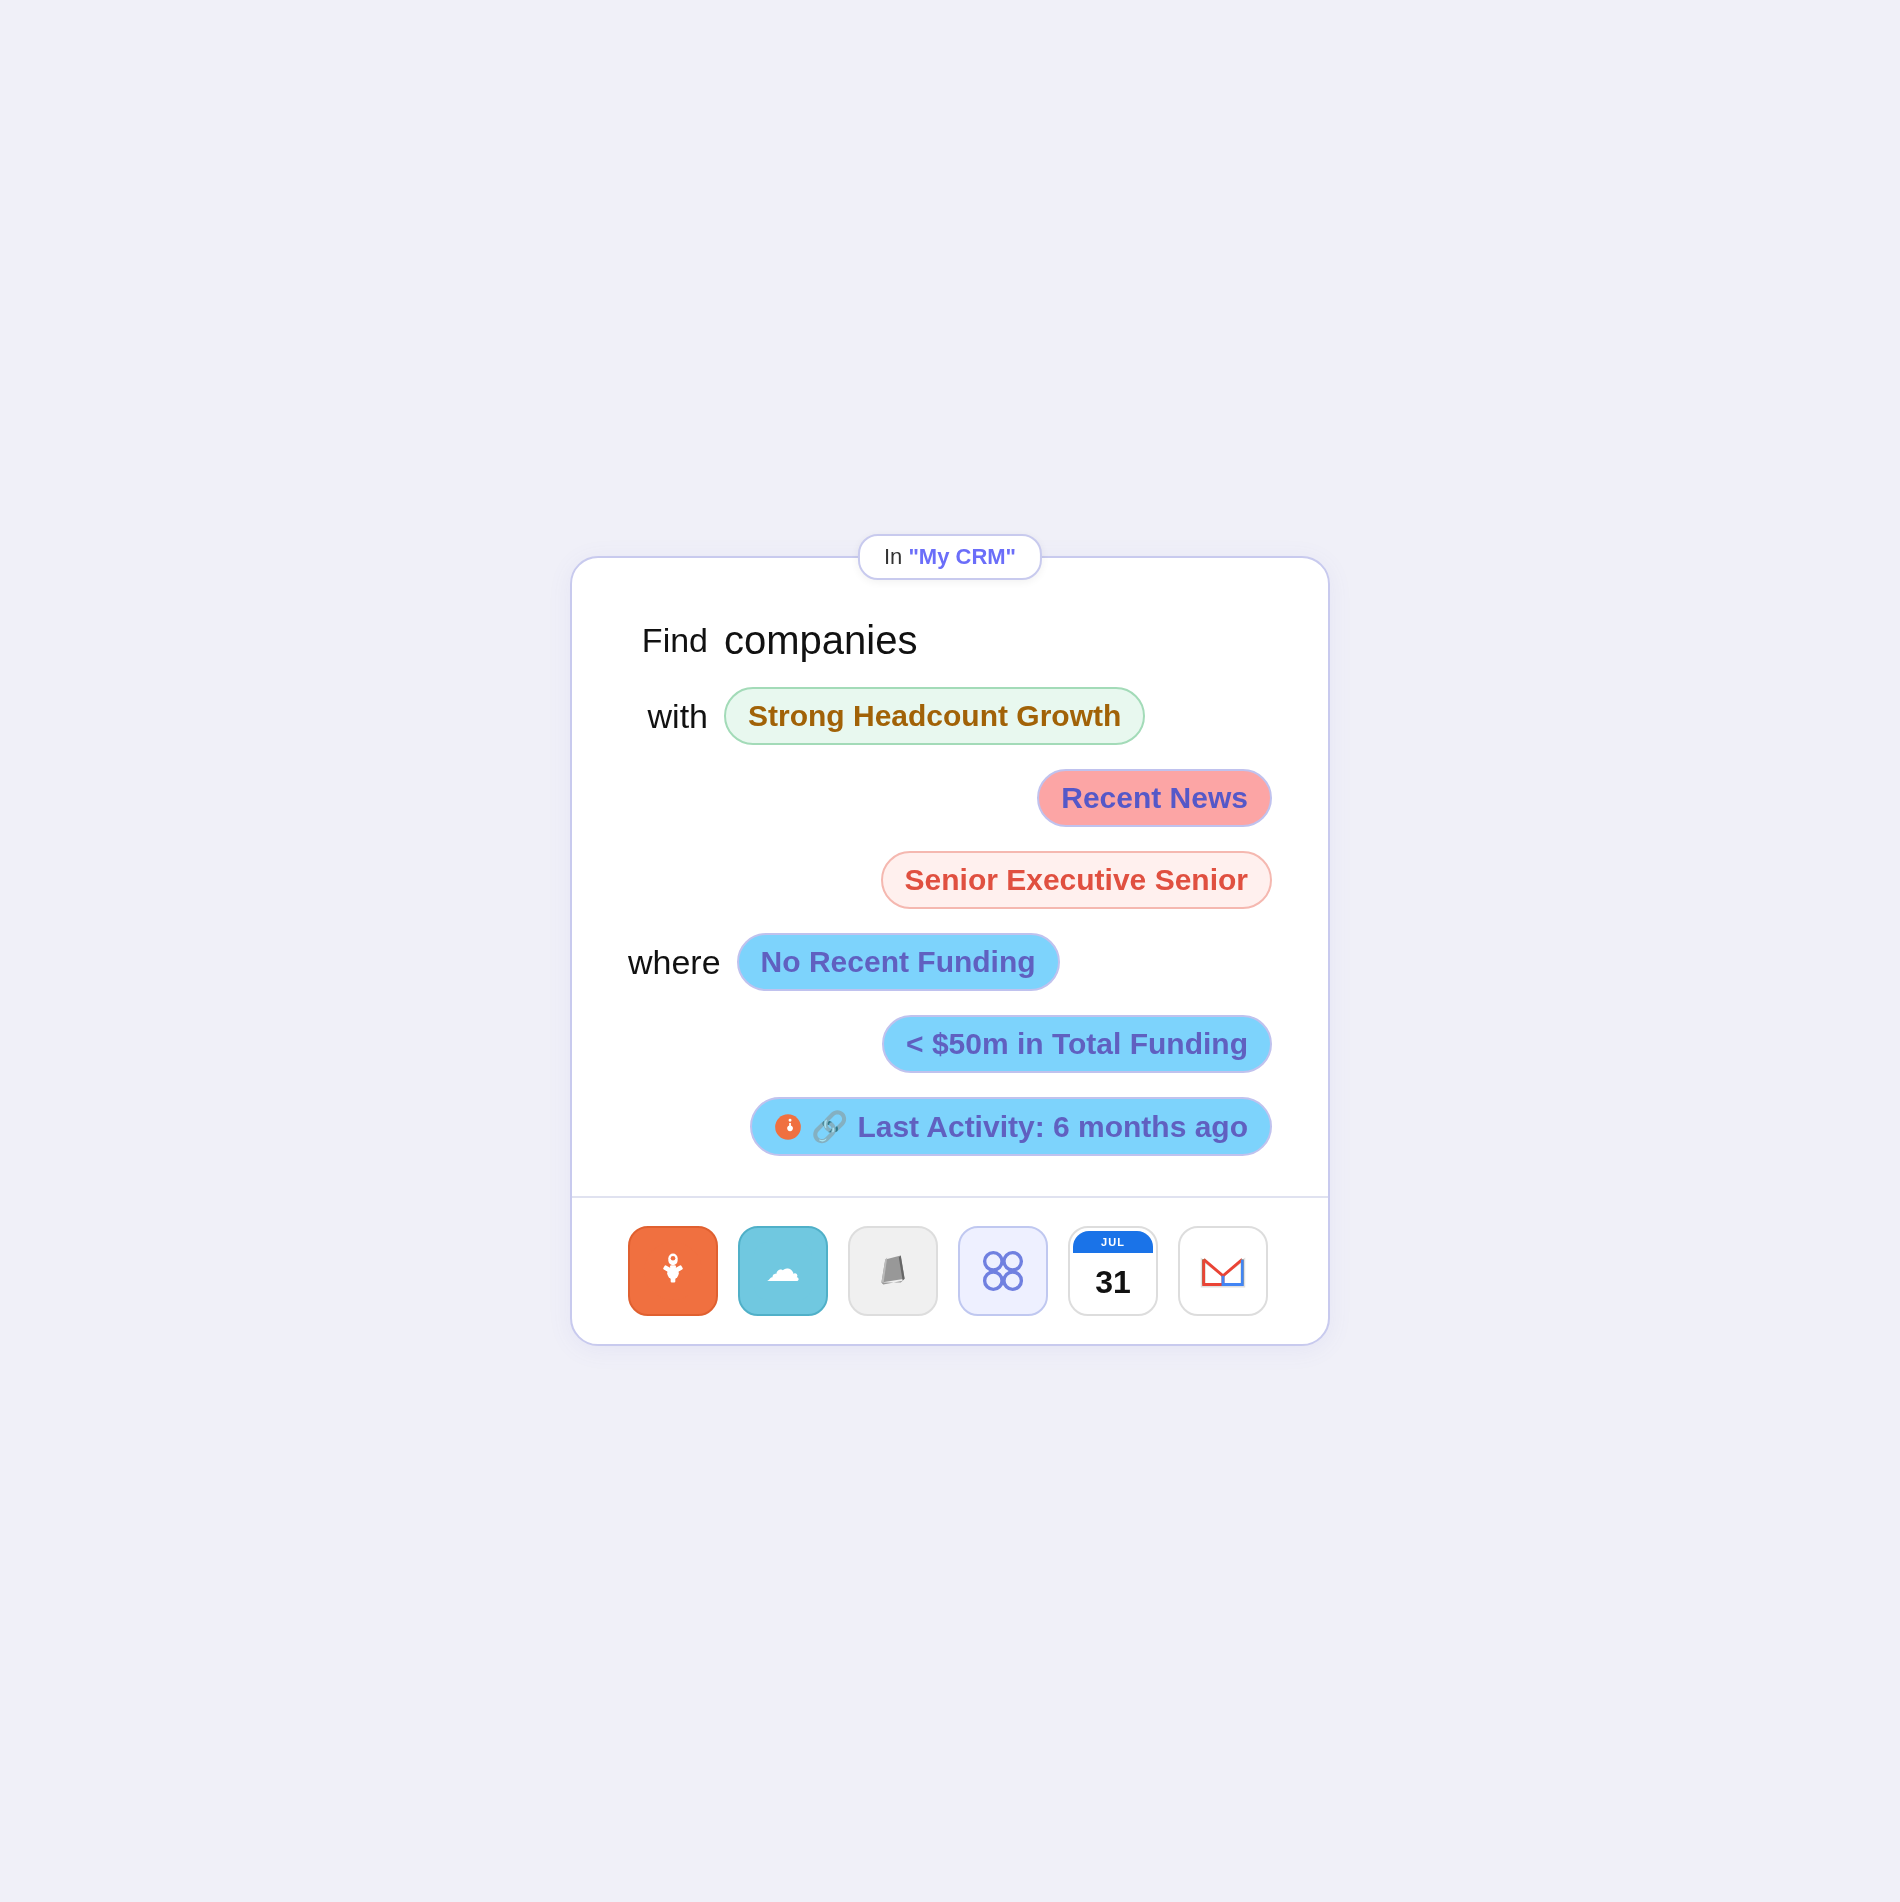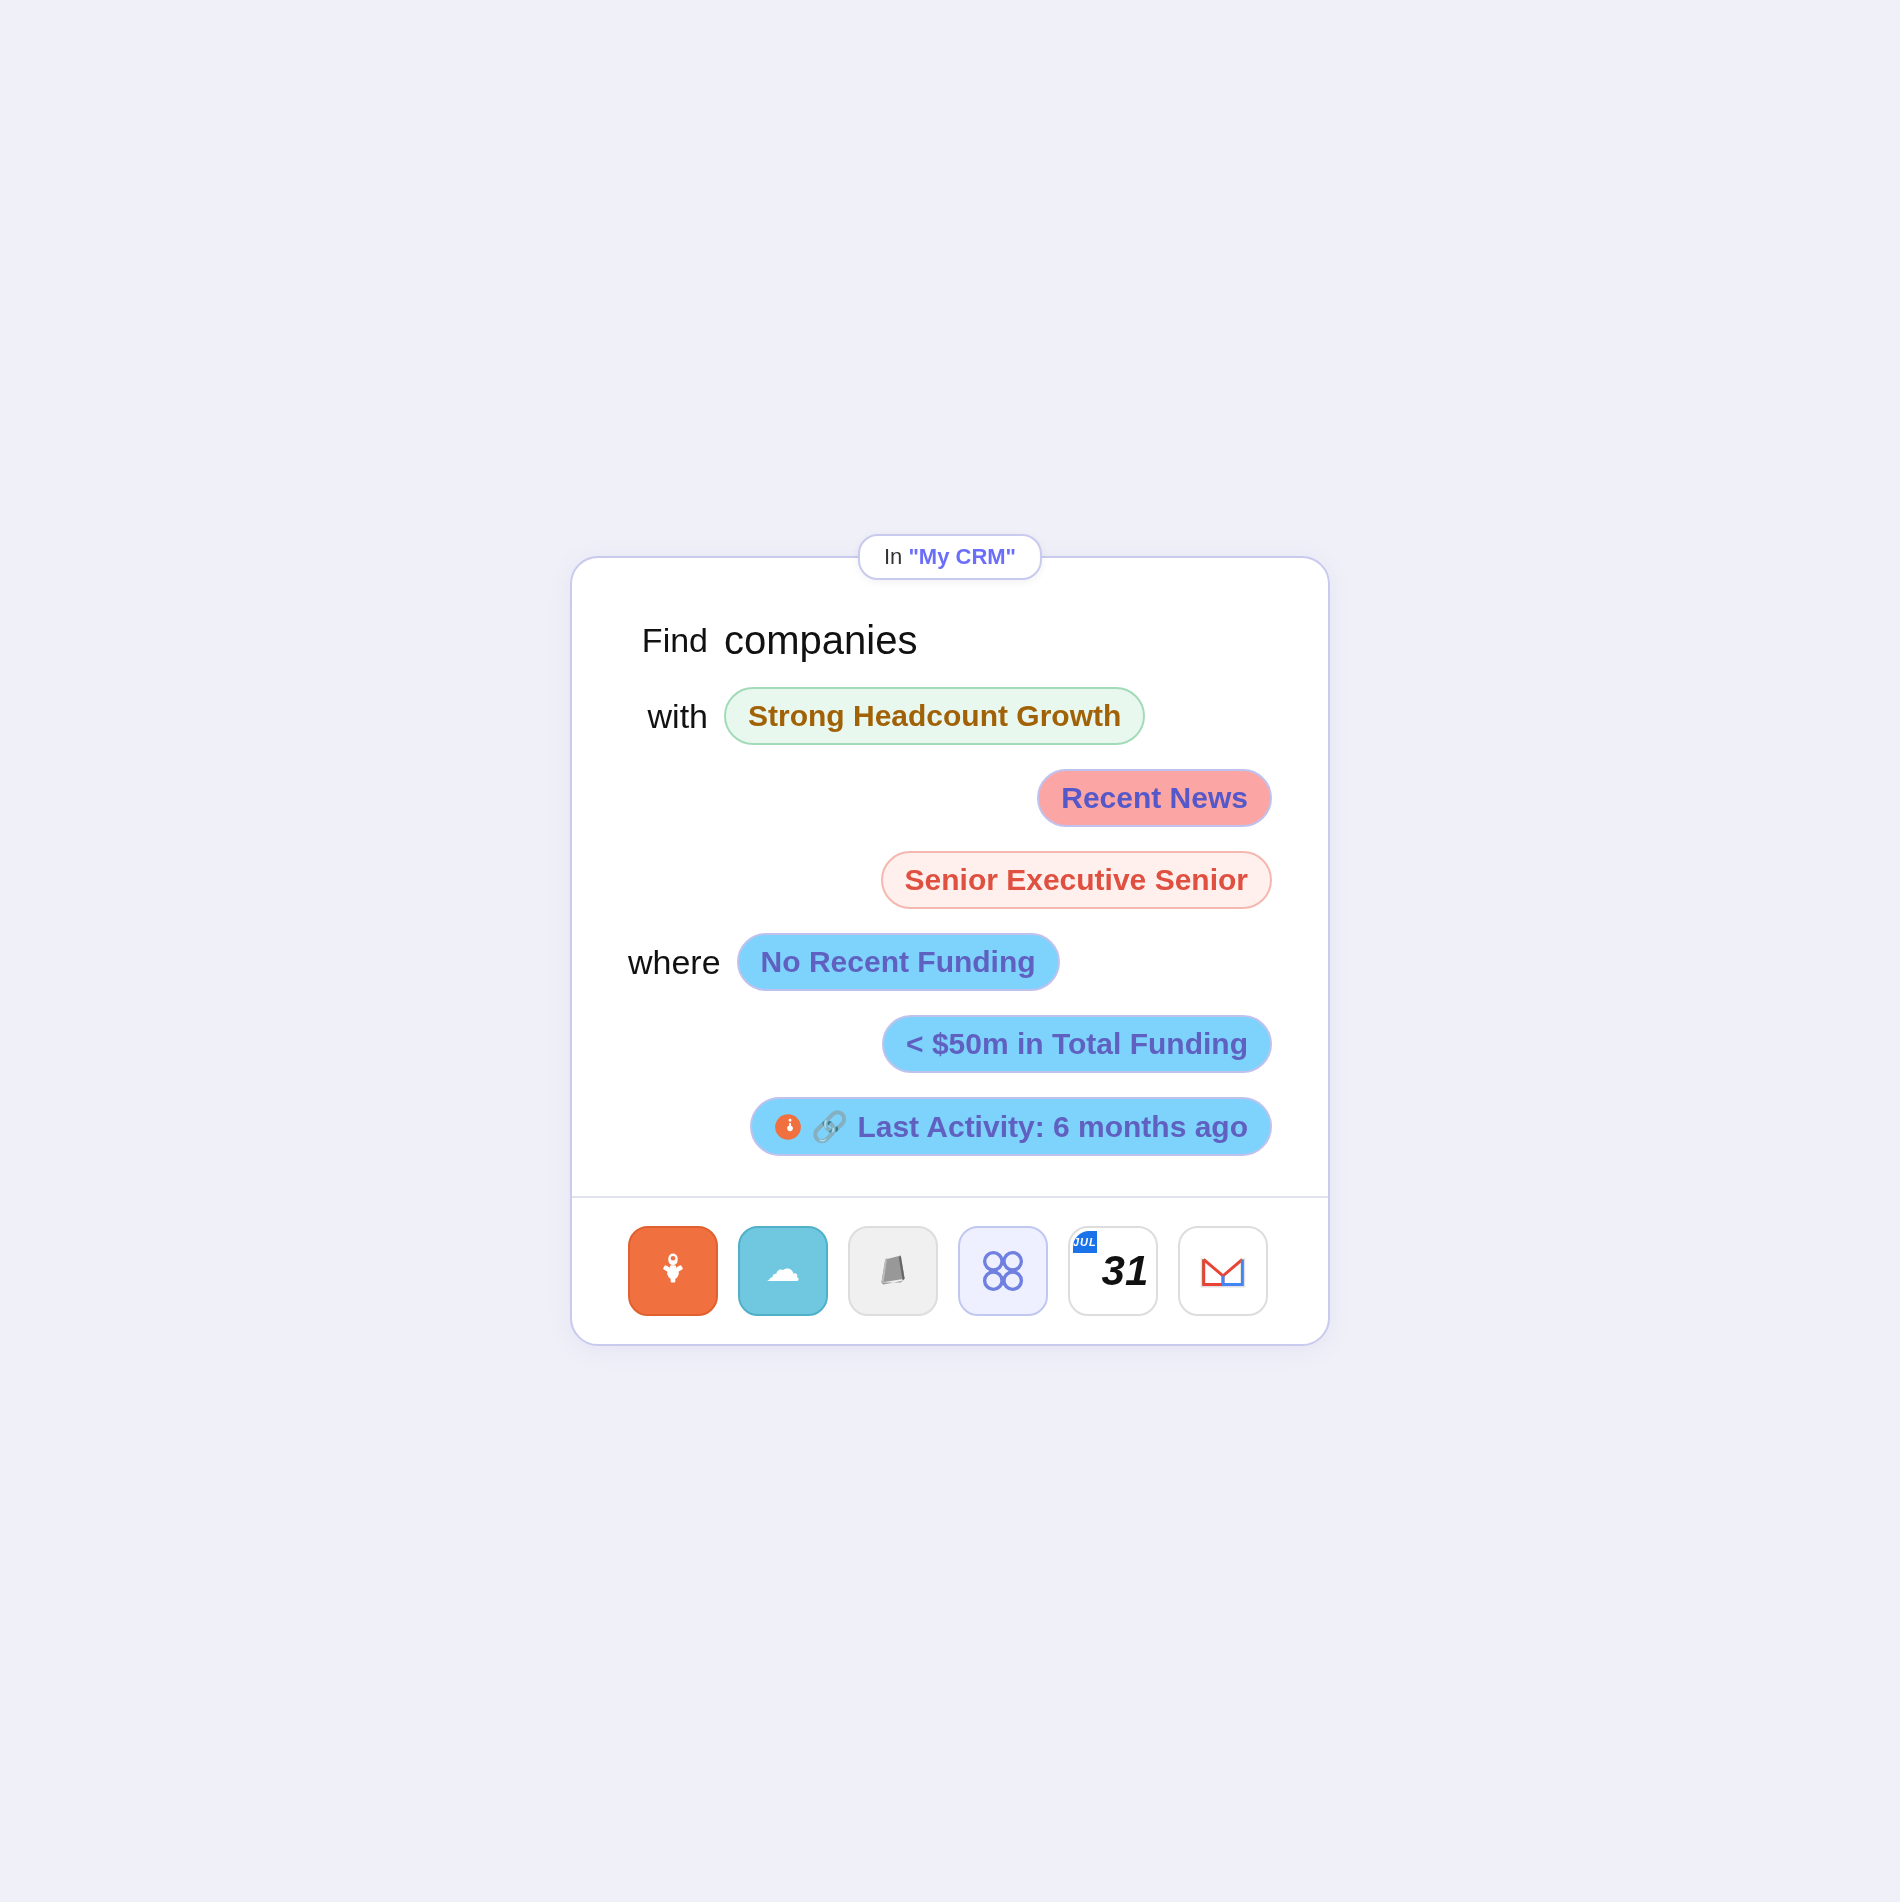--- a/index.html
+++ b/index.html
@@ -172,25 +172,24 @@
     .app-icon svg {
       width: 58px;
       height: 58px;
     }
 
     
     .gcal-inner {
       width: 80px;
       height: 80px;
       display: flex;
-      flex-direction: row;
+      flex-direction: column;
       border-radius: 16px;
       overflow: hidden;
       border: none;
-      font-style: italic;
     }
     .gcal-top {
       background: #1a73e8;
       height: 22px;
       display: flex;
       align-items: center;
       justify-content: center;
       color: white;
       font-size: 12px;
       font-weight: 600;
@@ -318,21 +317,21 @@
           <circle cx="40" cy="40" r="9" fill="none" stroke="#7080e0" stroke-width="3.5"></circle>
         </svg>
       </div>
 
       <div class="app-icon app-gcal" style="padding:0;overflow:hidden;">
         <div class="gcal-inner">
           <div class="gcal-top">
             <span style="font-size:11px;color:white;font-weight:700;letter-spacing:1px;">JUL</span>
           </div>
           <div class="gcal-bottom">
-            <span style="font-size:42px;font-weight:700;color:#111;">31</span>
+            <span style="font-size:32px;font-weight:700;color:#111;">31</span>
           </div>
         </div>
       </div>
 
       <div class="app-icon app-gmail">
         <svg viewBox="0 0 60 60" width="58" height="58">
           <rect width="60" height="60" rx="14" fill="white"></rect>
 
           <path d="M8 18 L30 35 L52 18 L52 46 L8 46 Z" fill="white" stroke="#e0e0e0" stroke-width="2"></path>
           <path d="M8 18 L30 35 L52 18" fill="none" stroke="#e0e0e0" stroke-width="2"></path>

